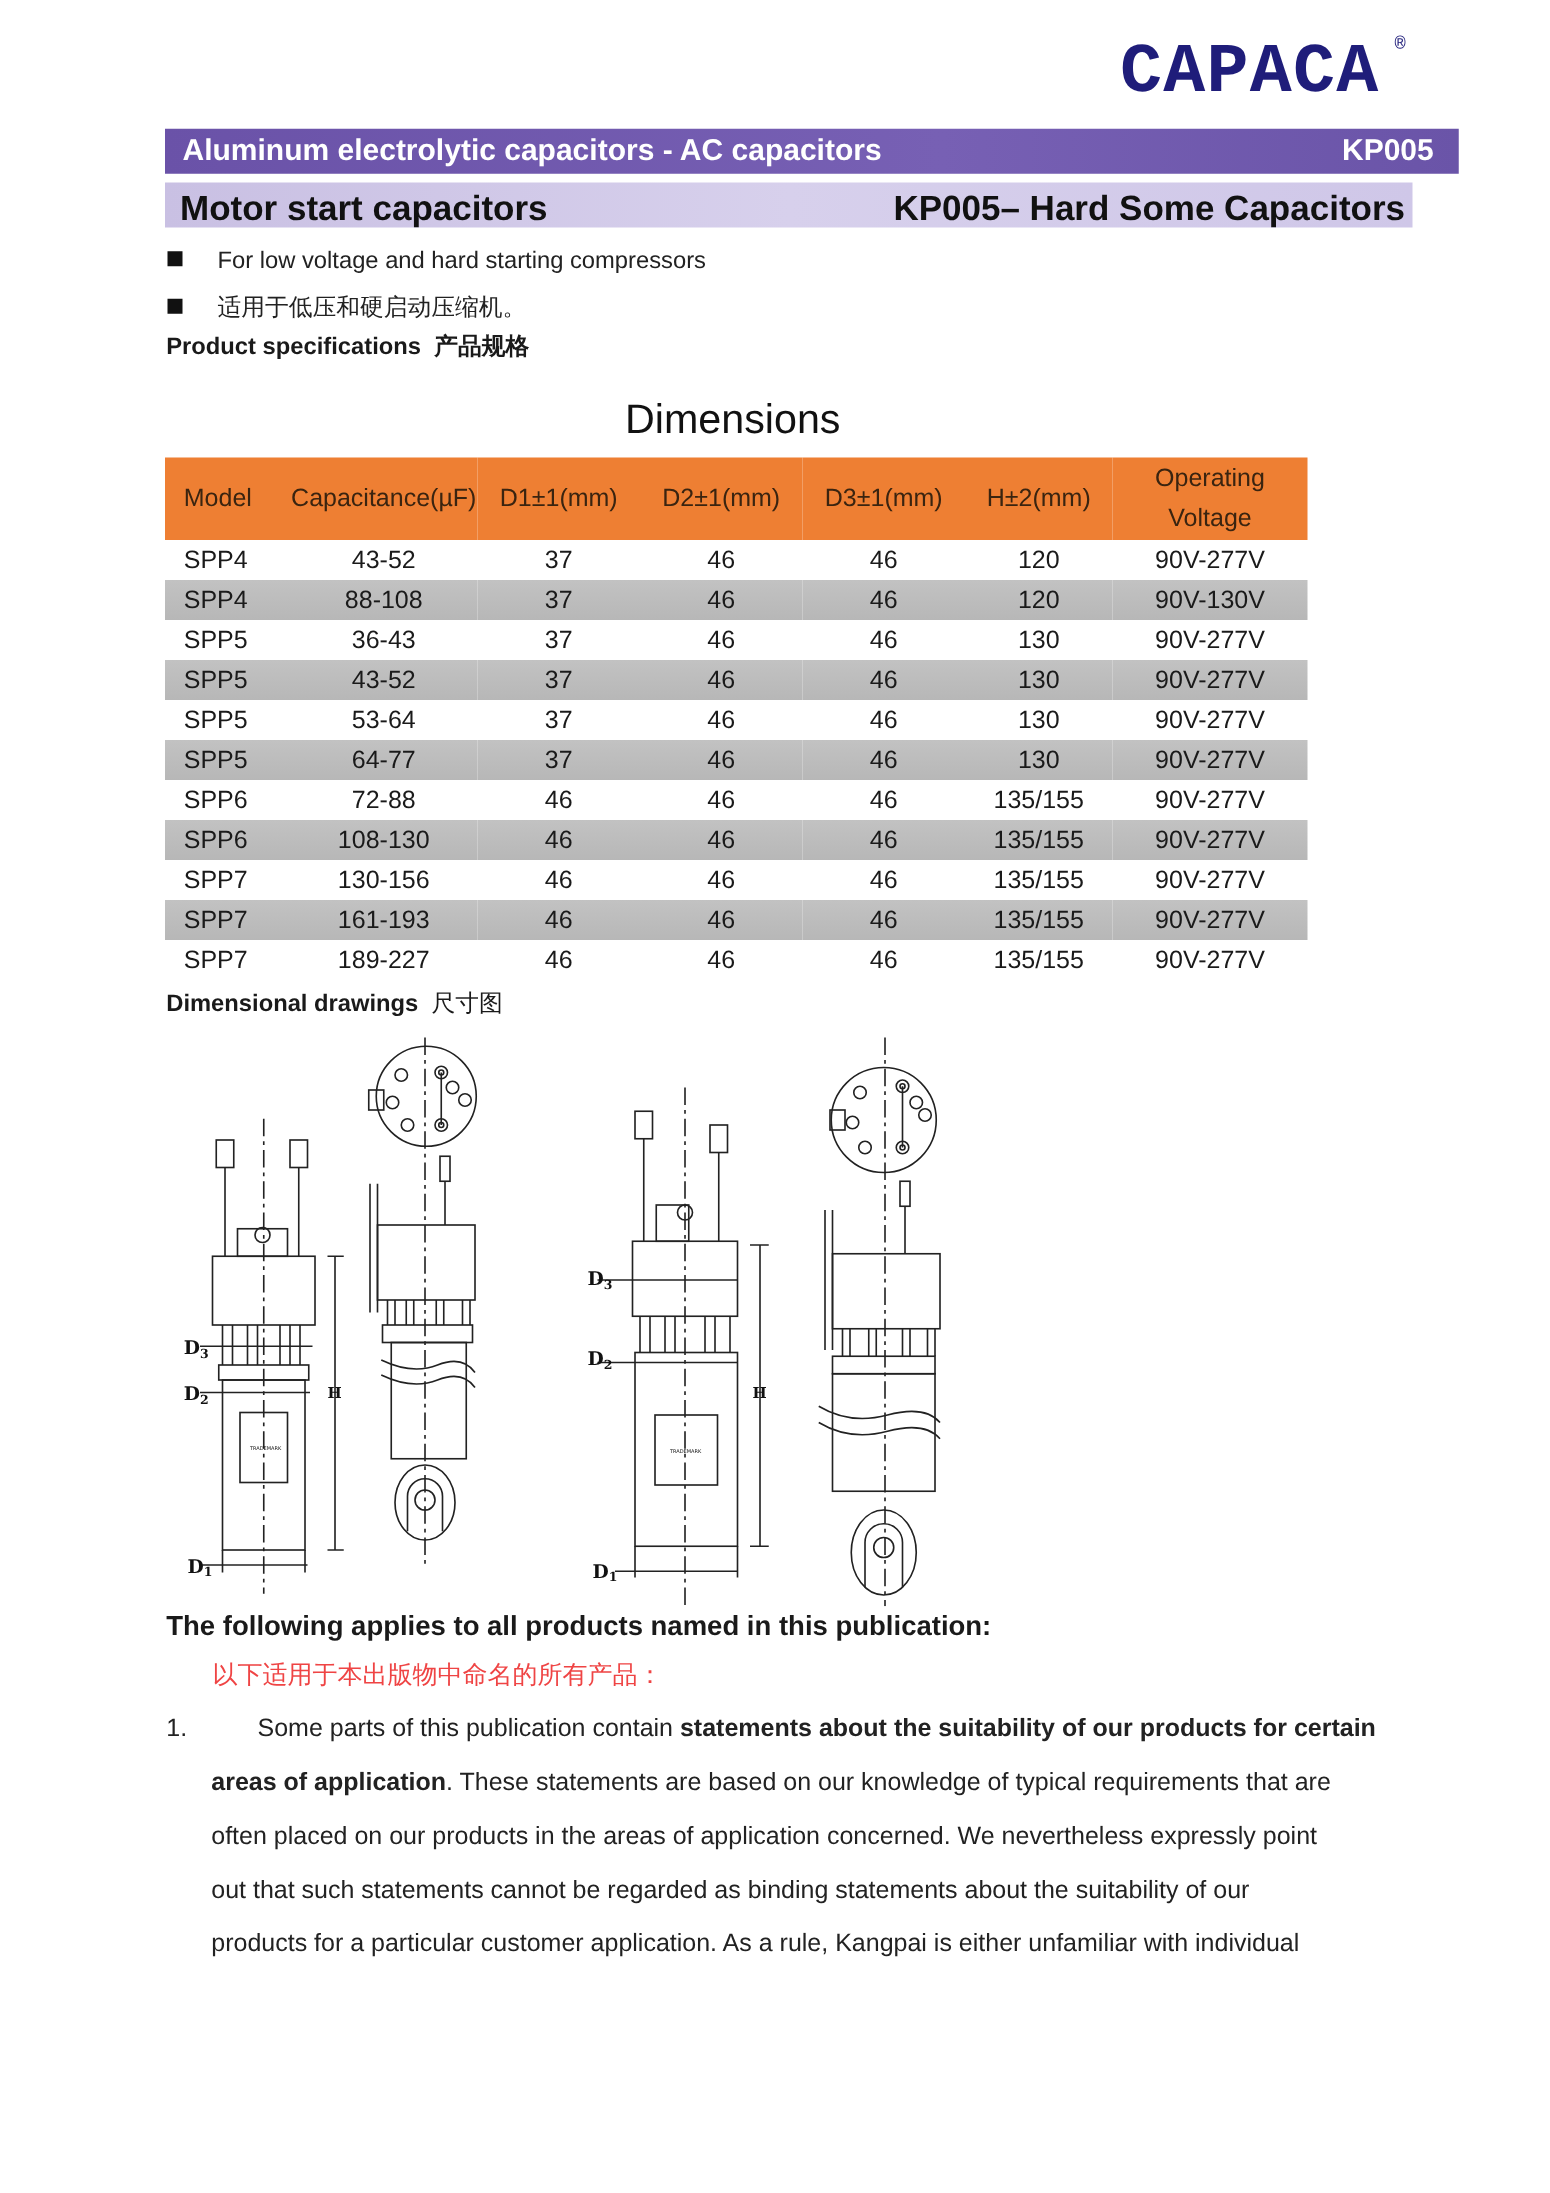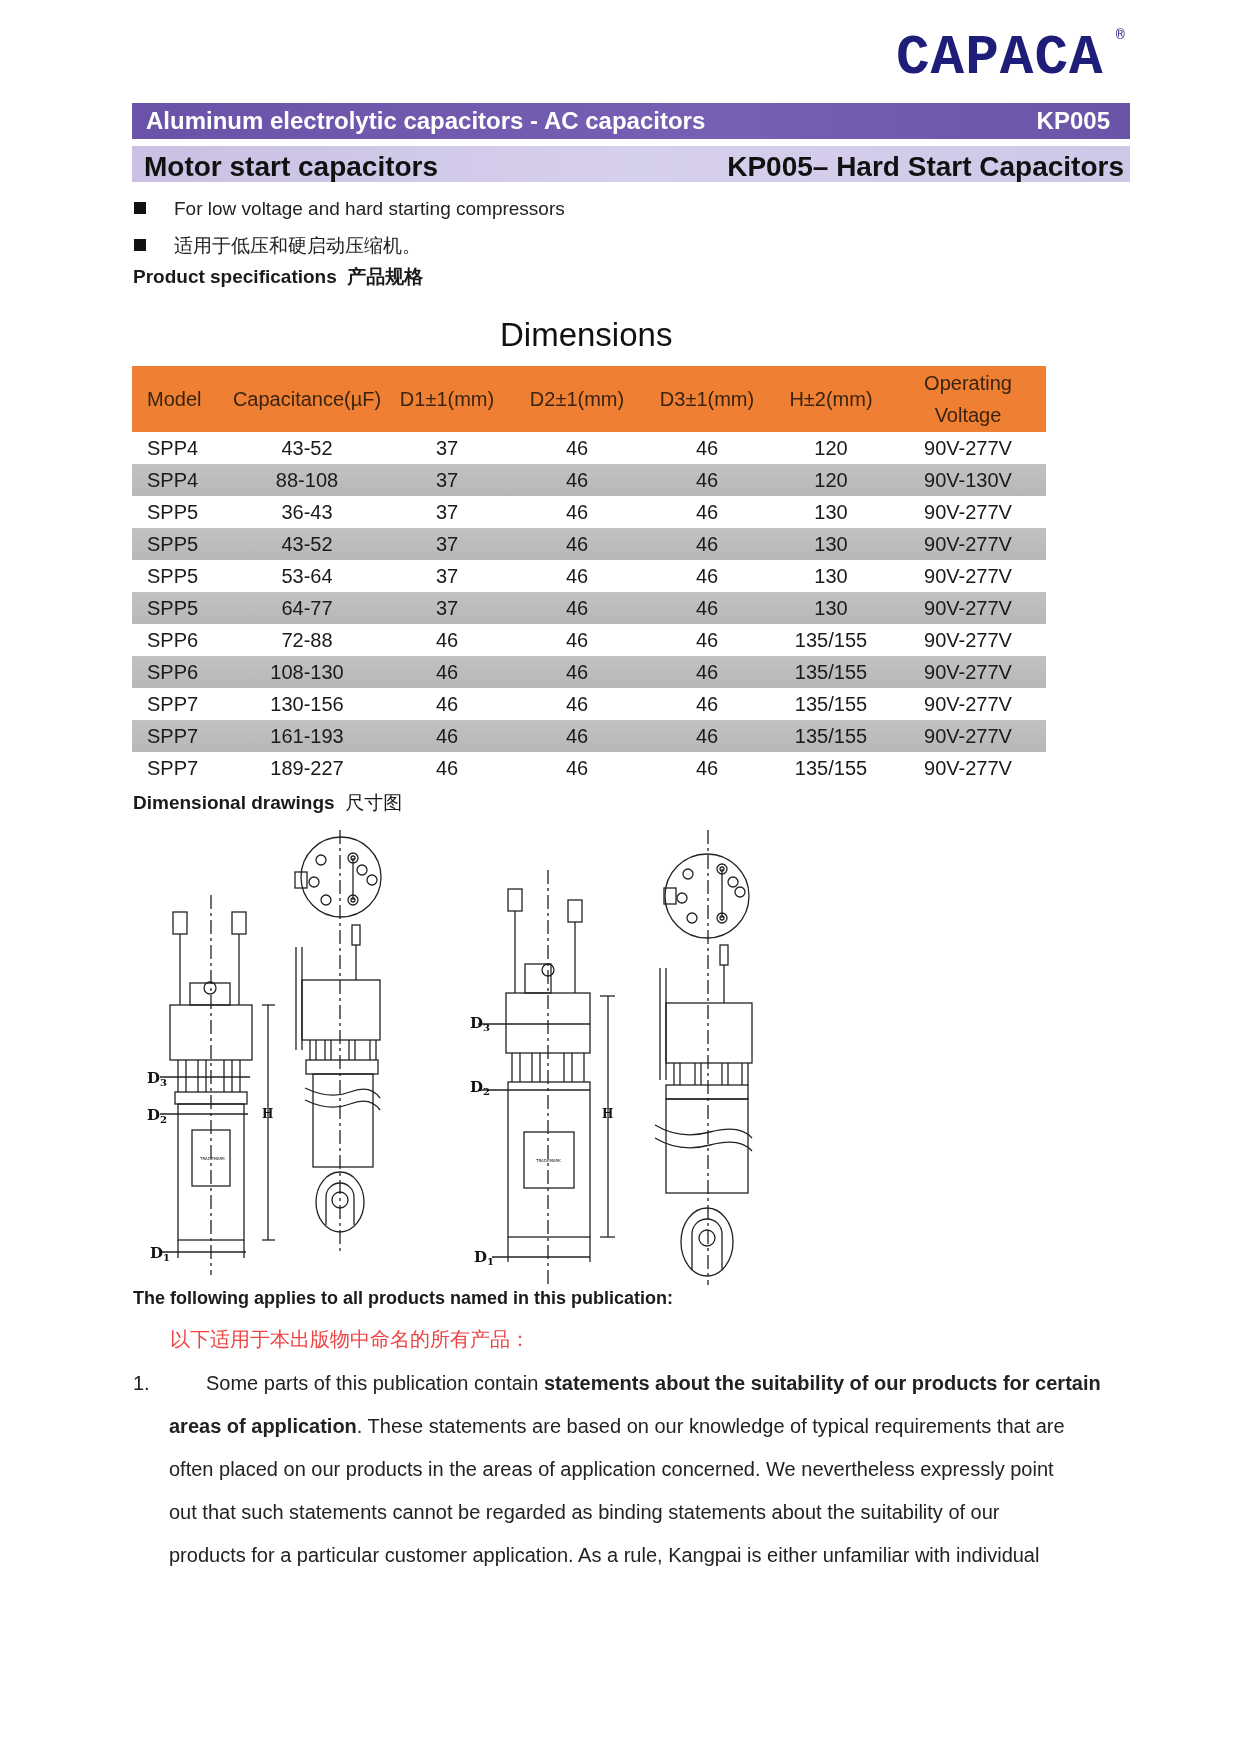--- a/index.html
+++ b/index.html
@@ -5,21 +5,21 @@
   html, body { margin: 0; padding: 0; background: #ffffff; }
   body { width: 1240px; height: 1754px; position: relative; overflow: hidden;
          font-family: "Liberation Sans", "DejaVu Sans", sans-serif; color: #1a1a1a; }
 
   .logo { position: absolute; left: 896px; top: 30px; font-family: Liberation Mono, monospace;
           font-weight: bold; font-size: 56px; color: #1f1d7a; letter-spacing: 1px; line-height: 1; }
   .logo .reg { position: absolute; right: -22px; top: -2px; font-size: 15px; font-weight: normal; color: #1f1d7a; }
 
   .bar1 { position: absolute; left: 132px; top: 103px; width: 998px; height: 36px;
           background: linear-gradient(90deg, #6a52a8 0%, #7760b4 60%, #6a54a8 100%); color: #ffffff;
-          font-weight: bold; font-size: 24px; }
+          font-weight: bold; font-size: 24px; padding-left: 37px; }
   .bar1 .l { position: absolute; left: 14px; top: 4px; }
   .bar1 .r { position: absolute; right: 20px; top: 4px; }
   .bar2 { position: absolute; left: 132px; top: 146px; width: 998px; height: 36px;
           background: linear-gradient(90deg, #c9c0e3 0%, #d7d0ec 50%, #cfc7e8 100%); color: #111;
           font-weight: bold; font-size: 28px; }
   .bar2 .l { position: absolute; left: 12px; top: 5px; }
   .bar2 .r { position: absolute; right: 6px; top: 5px; }
 
   .bullet { position: absolute; left: 134px; font-size: 19px; color: #222; }
   .bullet .sq { display: inline-block; width: 12px; height: 12px; background: #111; margin-right: 28px; vertical-align: 1px; }
@@ -32,21 +32,21 @@
                font-size: 20px; color: #1a1a1a; }
   table.dims th { background: #ee7f33; color: #3a2410; font-weight: normal; height: 66px; padding: 0; line-height: 32px; }
   table.dims td { height: 32px; padding: 0; text-align: center; line-height: 32px; }
   table.dims tr.alt td { background: linear-gradient(180deg, #c2c2c2, #b7b7b7); }
   table.dims td:first-child, table.dims th:first-child { text-align: left; padding-left: 15px; }
 
   .dd-title { position: absolute; left: 133px; top: 790px; font-size: 19px; font-weight: bold; }
 
   .drawing { position: absolute; left: 130px; top: 825px; width: 660px; height: 460px; }
 
-  .applies { position: absolute; left: 133px; top: 1288px; font-size: 18px; font-weight: bold; }
+  .applies { position: absolute; left: 133px; top: 1288px; font-size: 22px; font-weight: bold; }
   .applies-zh { position: absolute; left: 170px; top: 1326px; font-size: 20px; color: #ef4444; font-family: Liberation Mono, monospace; }
 
   .para { position: absolute; left: 133px; top: 1368px; width: 1000px; font-size: 20px; color: #222; }
   .para .num { position: absolute; left: 0; top: 0; }
   .para .line { position: absolute; left: 36px; white-space: nowrap; }
   .para .line.first { left: 62px; margin-left: 11px; }
 </style>
 </head>
 <body>
 
@@ -54,21 +54,21 @@
   <span>CAPACA</span>
   <span class="reg">®</span>
 </div>
 
 <div class="bar1">
   <span class="l">Aluminum electrolytic capacitors - AC capacitors</span>
   <span class="r">KP005</span>
 </div>
 <div class="bar2">
   <span class="l">Motor start capacitors</span>
-  <span class="r">KP005– Hard Start Capacitors</span>
+  <span class="r">KP005– Hard Some Capacitors</span>
 </div>
 
 <div class="bullet" style="top:198px;">
   <span class="sq"></span><span>For low voltage and hard starting compressors</span>
 </div>
 <div class="bullet zh" style="top:233px;">
   <span class="sq"></span><span>适用于低压和硬启动压缩机。</span>
 </div>
 
 <div class="spec-title">

